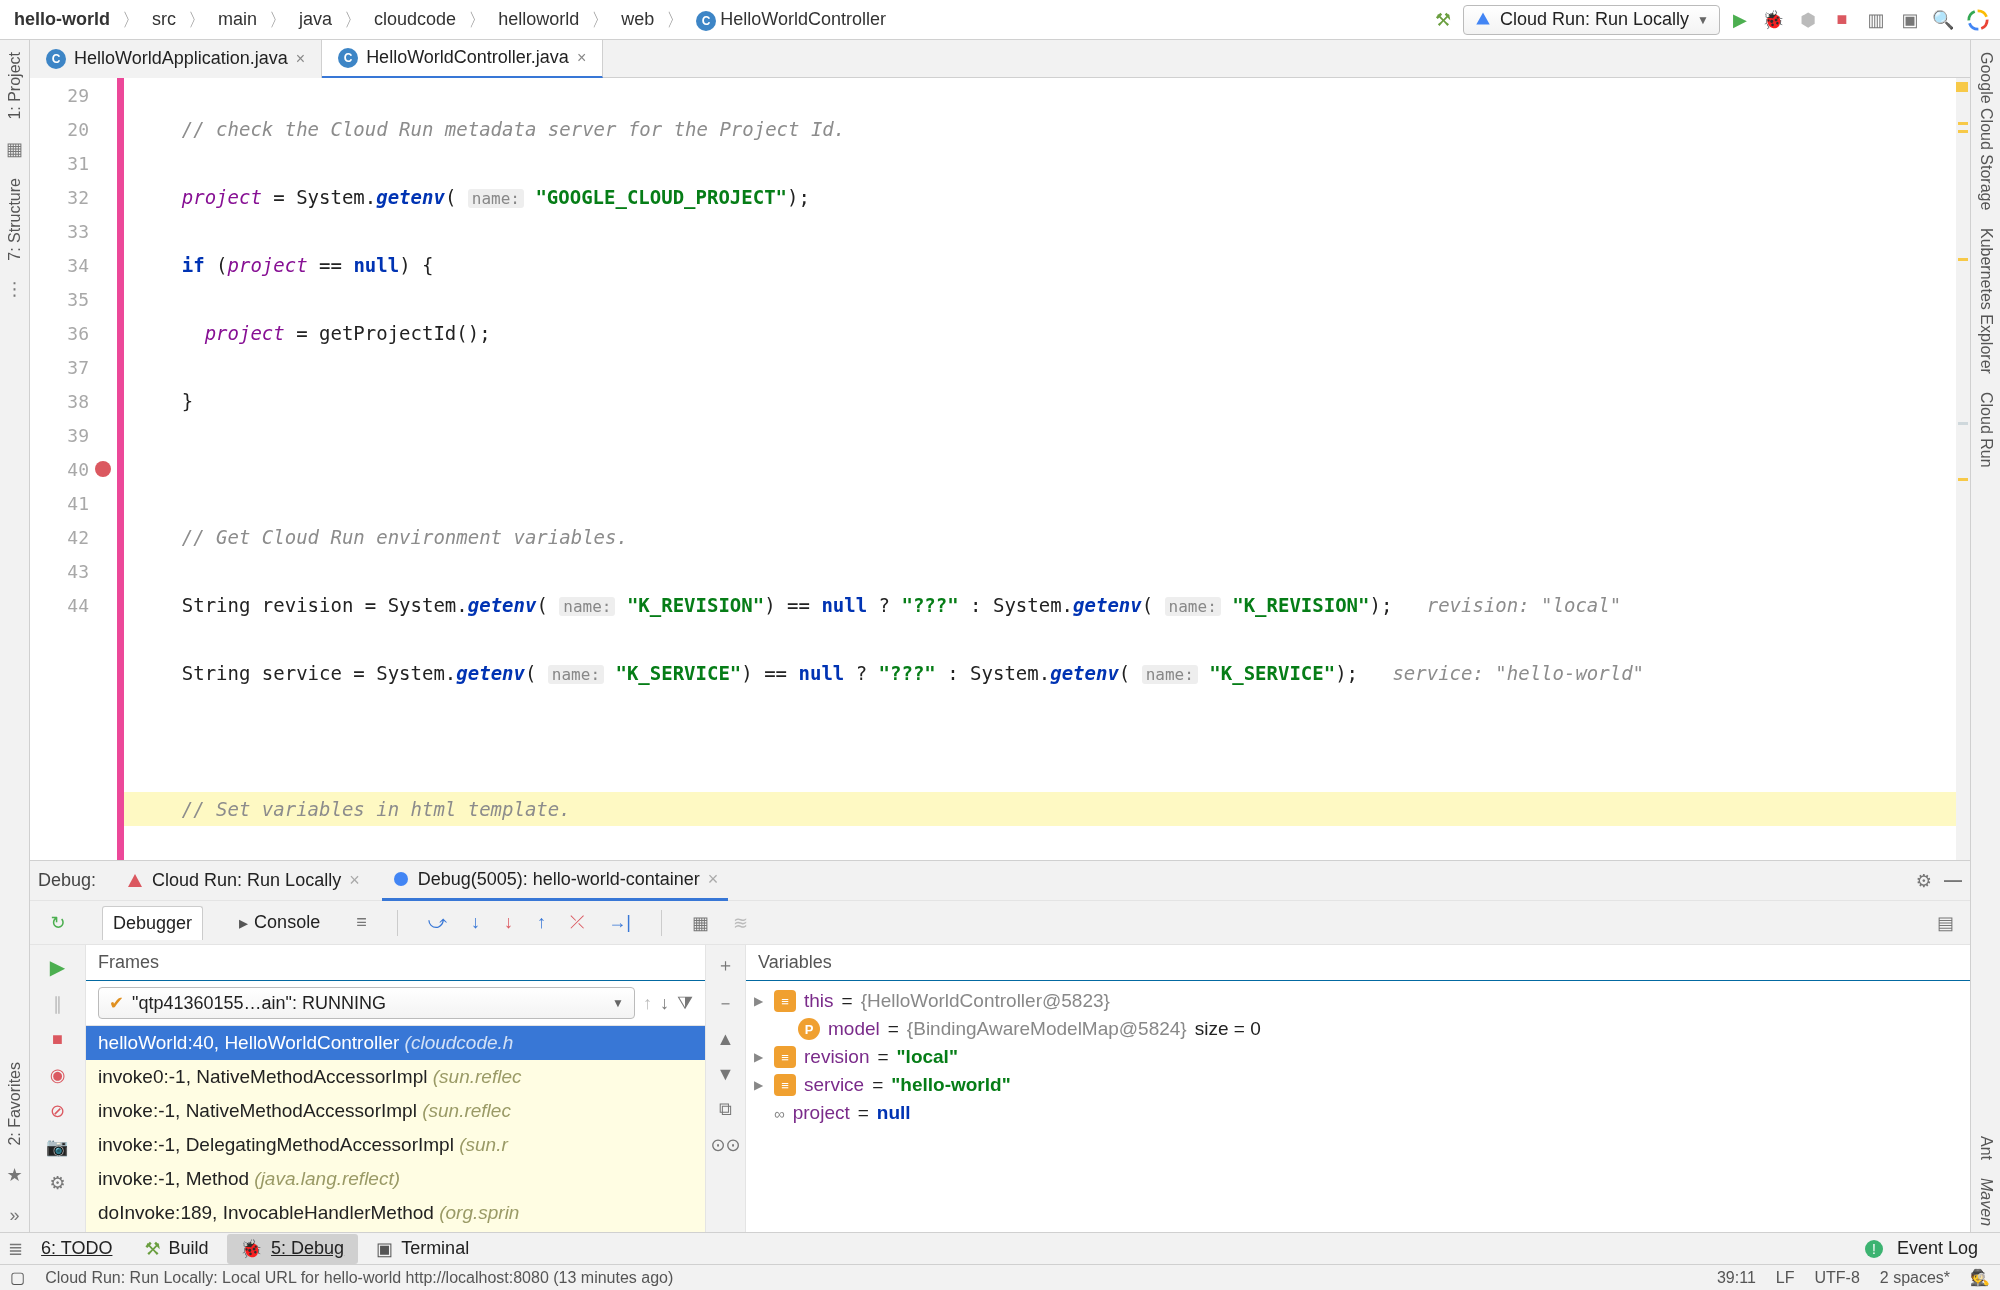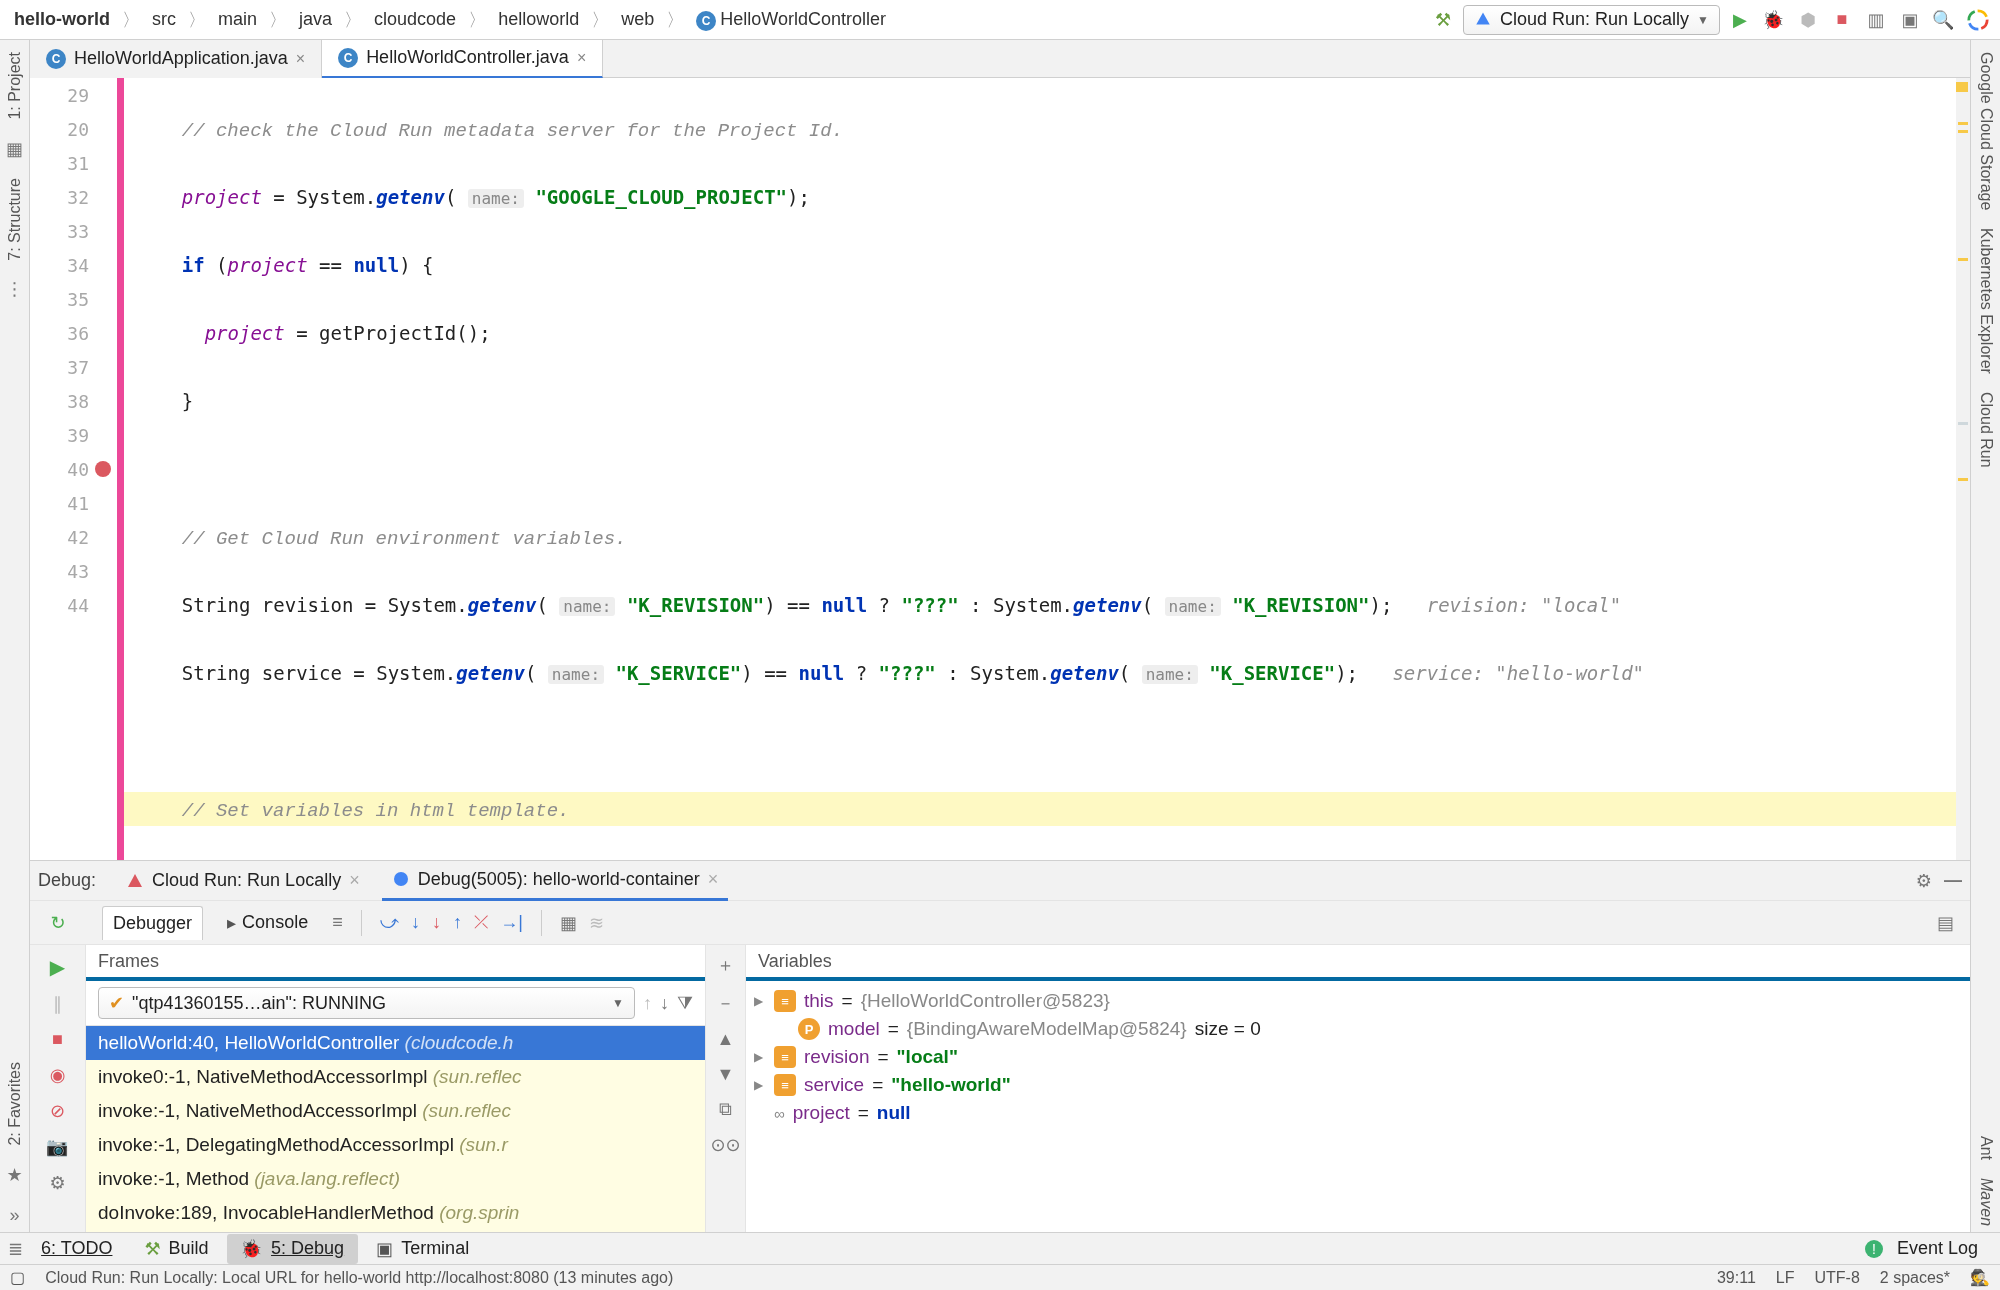--- a/index.html
+++ b/index.html
@@ -35,45 +35,45 @@
   .editor-wrap { position:absolute; left:30px; right:30px; top:78px; bottom:430px; display:flex; }
   .gutter { width:94px; background:#fff; border-right:7px solid #ec4899; font-family:Menlo, monospace; font-size:18px; color:#a8a8a8; }
   .gutter .gl { height:34px; display:flex; align-items:center; justify-content:flex-end; padding-right:28px; position:relative; }
   .gl .bp { position:absolute; right:6px; width:16px; height:16px; border-radius:50%; background:#db5860; }
   .code { flex:1; font-family:Menlo, monospace; font-size:19px; line-height:34px; white-space:pre; overflow:hidden; position:relative; }
   .code .line { height:34px; padding-left:12px; }
   .code .caretline { background:#fef9c3; }
   .kw { color:#0033b3; font-weight:600; }
   .kw-i { color:#0033b3; font-weight:600; font-style:italic;margin-top:41px; }
   .str { color:#067d17; font-weight:600; }
-  .cmt { color:#8c8c8c; font-style:italic;font-family:Liberation Mono, monospace; }
+  .cmt { color:#8c8c8c; font-style:italic; }
   .fld { color:#871094; font-style:italic; }
   .hint { color:#8c8c8c; font-style:italic; }
   .hintbox { background:#eee; border-radius:3px; padding:0 4px; font-style:normal; font-size:16px; color:#888; }
   .err-stripe { position:absolute; right:0; top:0; bottom:0; width:14px; background:#f2f2f2; }
   .marker { position:absolute; right:2px; width:10px; height:3px; }
 
   
   .debugpanel { position:absolute; left:30px; right:30px; bottom:52px; height:378px; display:flex; flex-direction:column; border-top:1px solid #d0d0d0; background:#fff; }
   .dbg-tabs { display:flex; align-items:center; height:40px; padding:0 8px; gap:12px; border-bottom:1px solid #e4e4e4; background:#f2f2f2; }
   .dbg-tabs .lbl { color:#444; margin-right:8px; }
   .dbg-tab { display:flex; align-items:center; gap:8px; padding:4px 10px; height:40px; }
   .dbg-tab.active { border-bottom:3px solid #3877d6; }
   .dbg-tabs .spacer { flex:1; }
 
   .dbg-toolbar { display:flex; align-items:center; height:44px; border-bottom:1px solid #e4e4e4; background:#f2f2f2; }
   .dbg-toolbar .col { width:56px; display:flex; align-items:center; justify-content:center; height:44px; }
-  .dbg-toolbar .sub { display:flex; align-items:center; gap:12px; padding:0 16px; height:44px; }
+  .dbg-toolbar .sub { display:flex; align-items:center; gap:24px; padding:0 16px; height:44px; }
   .dbg-subtab { padding:6px 10px; background:#fff; border:1px solid #ccc; border-radius:3px 3px 0 0; border-bottom:none; }
   .vsep { width:1px; height:26px; background:#ccc; margin:0 6px; }
 
   .dbg-body { flex:1; display:flex; min-height:0; }
   .dbg-sidetools { width:56px; background:#f2f2f2; border-right:1px solid #e4e4e4; display:flex; flex-direction:column; align-items:center; gap:14px; padding-top:10px; }
   .frames-col { width:620px; border-right:1px solid #e4e4e4; display:flex; flex-direction:column; min-height:0; }
-  .frames-col .head, .vars-col .head { height:36px; display:flex; align-items:center; padding:0 12px; color:#555; border-bottom:4px solid #0369a1; }
+  .frames-col .head, .vars-col .head { height:36px; display:flex; align-items:center; padding:0 12px; color:#555; border-bottom:1px solid #0369a1; }
   .thread-row { display:flex; align-items:center; gap:8px; padding:6px 12px; border-bottom:1px solid #e4e4e4; }
   .thread-sel { flex:1; display:flex; align-items:center; gap:8px; border:1px solid #bbb; border-radius:4px; padding:4px 10px; background: linear-gradient(#fff,#f3f3f3); }
   .frames-list { flex:1; overflow:hidden; font-size:19px; }
   .frame { padding:6px 12px; white-space:nowrap; background:#fffde3; }
   .frame.sel { background:#3877d6; color:#fff; }
   .frame .pkg { color:#9a9a66; font-style:italic; }
   .frame.sel .pkg { color:#d2e1f6; }
 
   .mid-tools { width:40px; background:#f2f2f2; border-right:1px solid #e4e4e4; display:flex; flex-direction:column; align-items:center; gap:14px; padding-top:8px; color:#777; }
 

